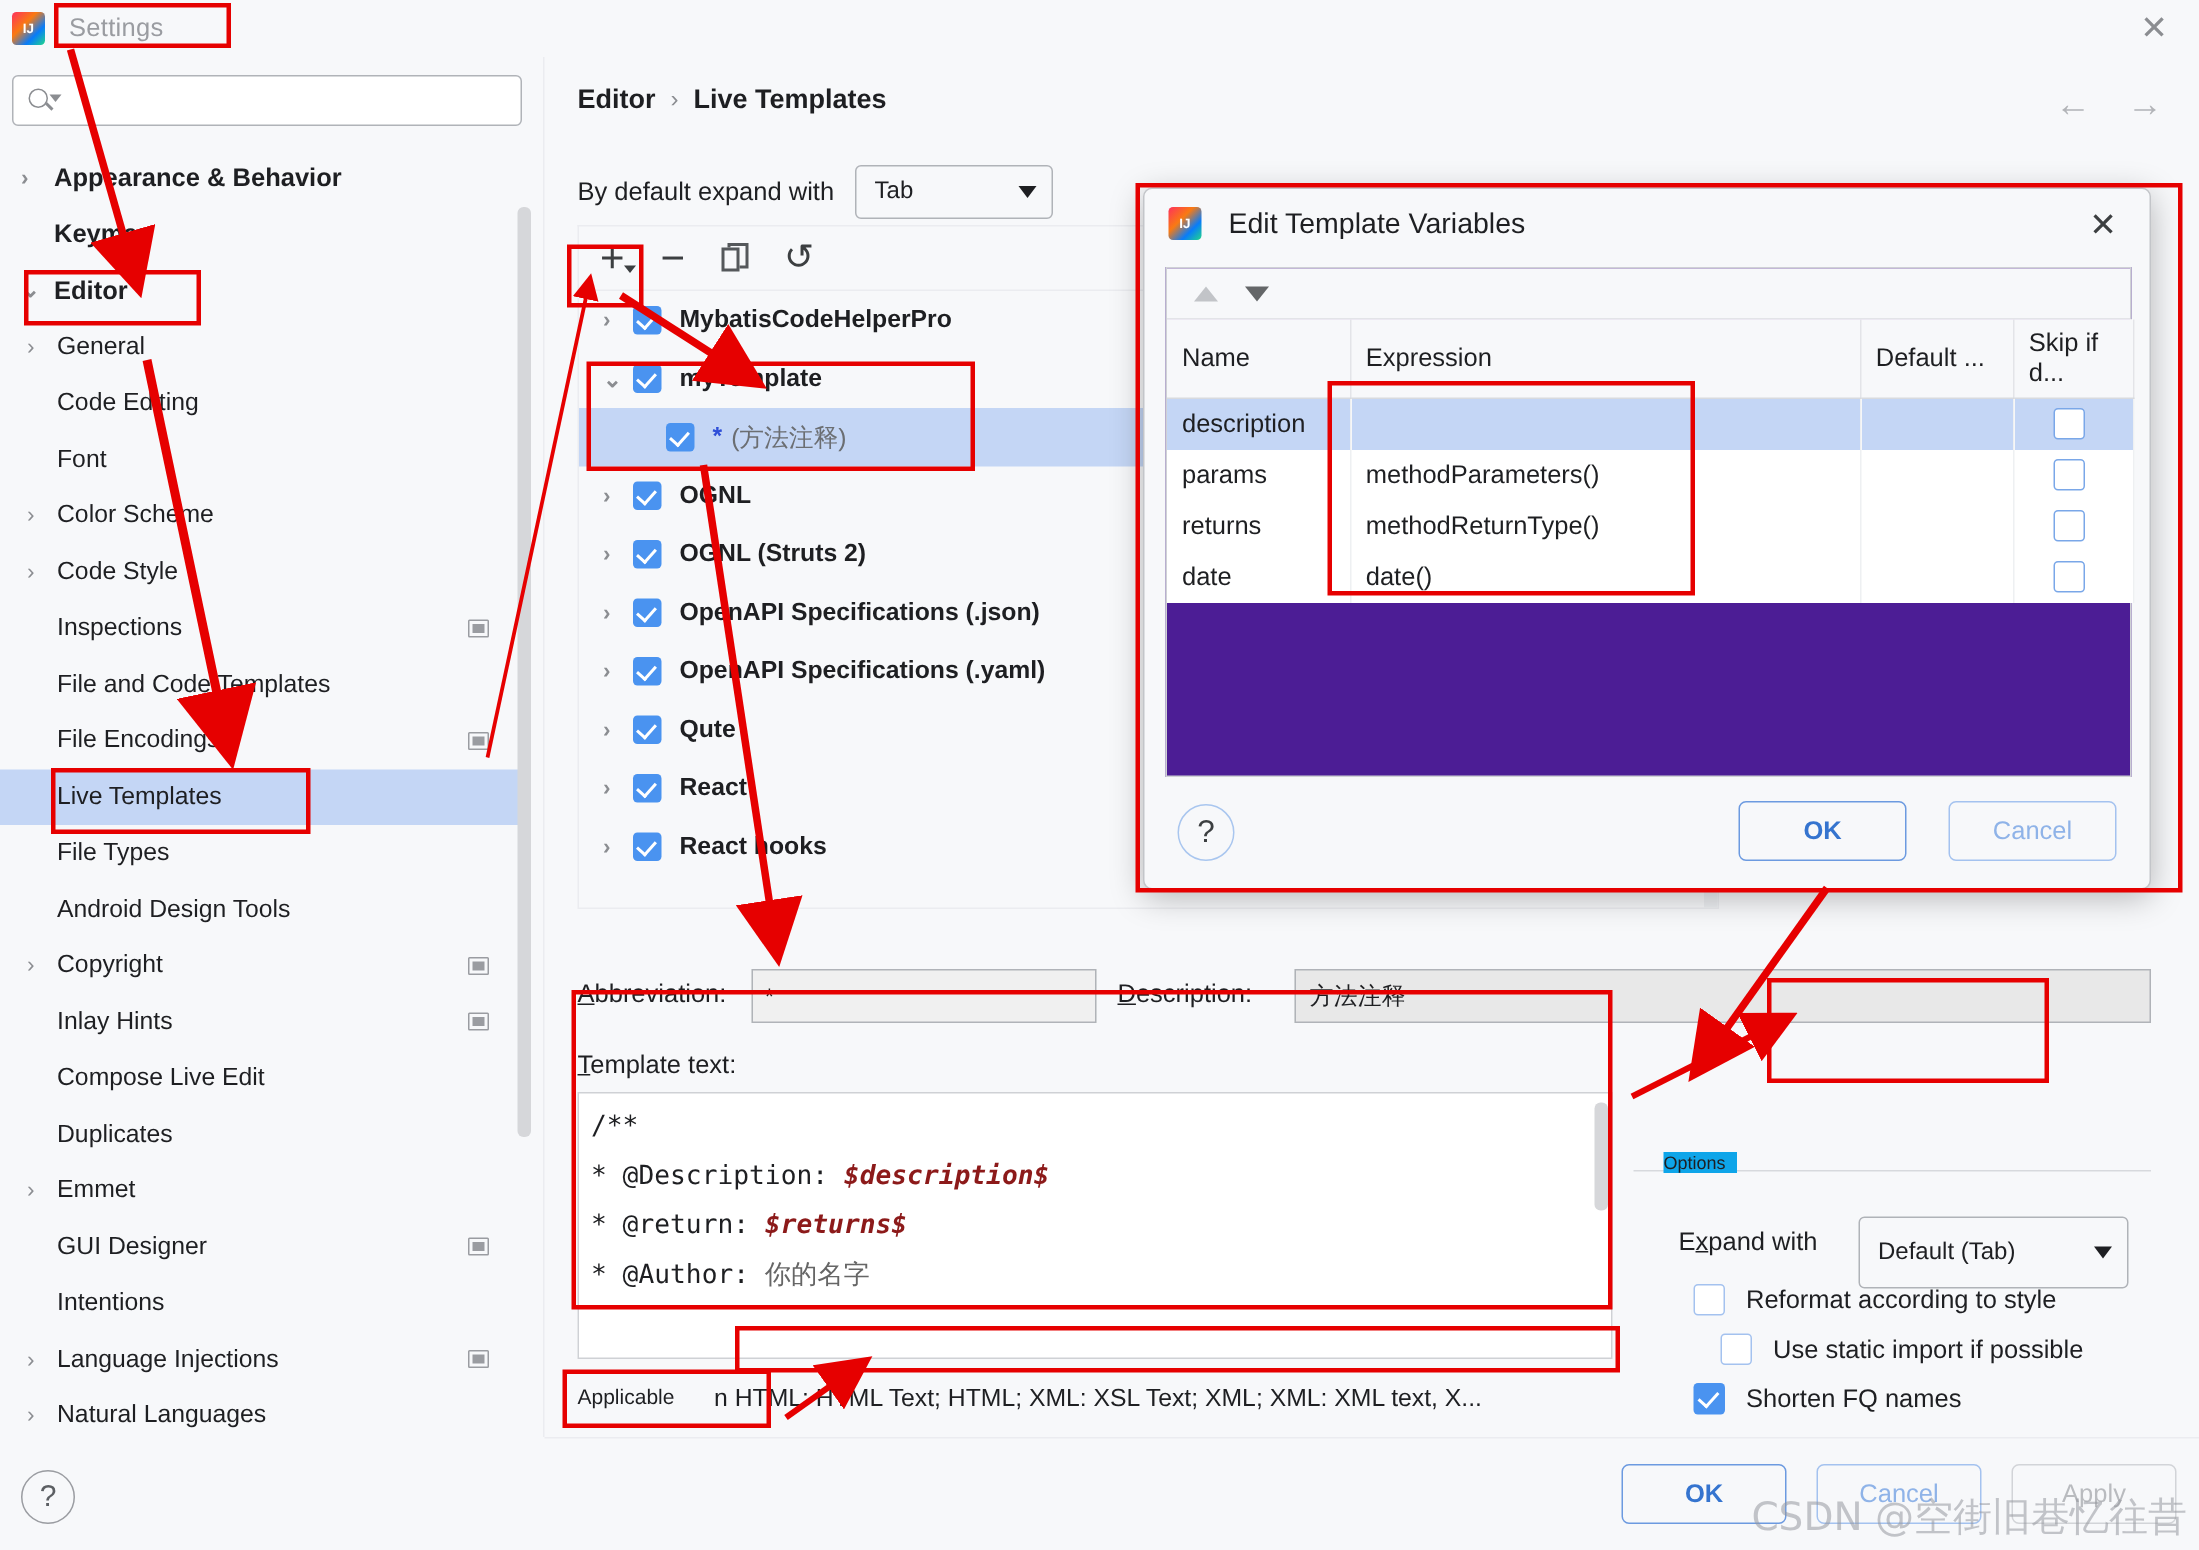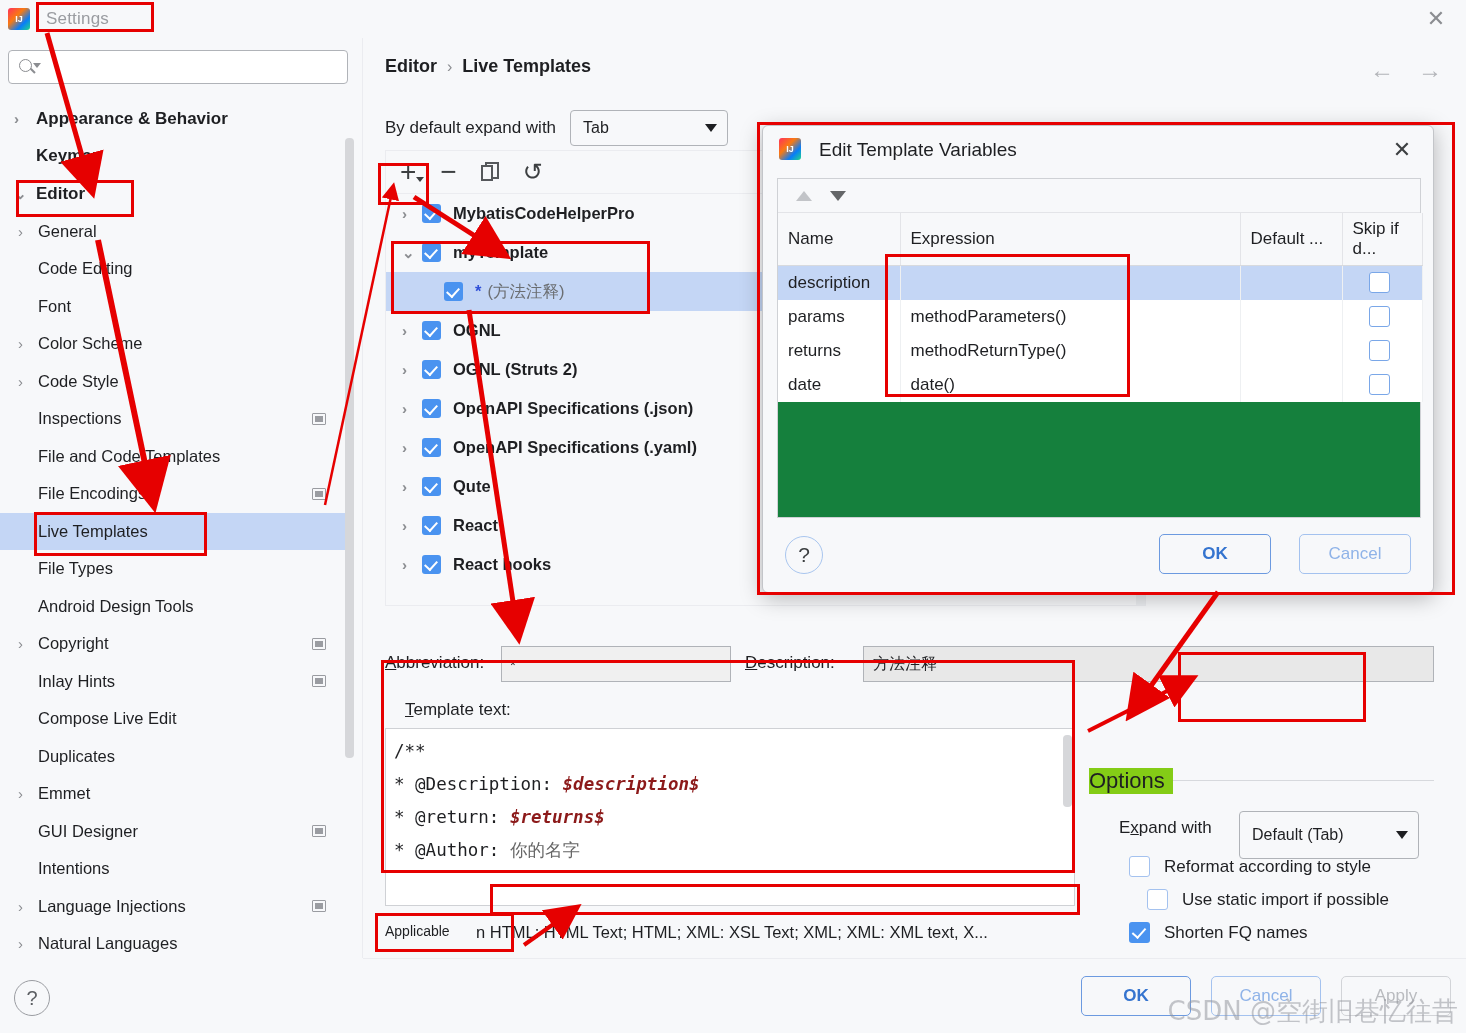--- a/index.html
+++ b/index.html
@@ -113,21 +113,21 @@
   .combo {
     border: 1px solid #b0b3b8; border-radius: 4px; background: #f7f8fa;
     height: 36px; display: flex; align-items: center; padding: 0 10px 0 12px;
     font-size: 16px; cursor: pointer; justify-content: space-between;
   }
   .combo .arrow {
     margin-left: 18px;
     border-left: 6px solid transparent; border-right: 6px solid transparent;
     border-top: 8px solid #1e1f22;
   }
-  #expand-combo { width: 158px; }
+  #expand-combo { width: 132px; }
 
   
   #list-toolbar {
     position: absolute; left: 22px; top: 112px; width: 761px; height: 43px;
     background: #f7f8fa; border: 1px solid #ebecf0; border-bottom: none;
     display: flex; align-items: center; padding-left: 14px; gap: 24px;
   }
   .tb-icon { cursor: pointer; position: relative; color: #3c3f41; }
   #tb-add { font-size: 28px; line-height: 0.6; font-weight: 300; }
   #tb-add .mini-caret {
@@ -175,21 +175,21 @@
     display: flex; align-items: center; padding-left: 8px; color: #1e1f22;
   }
   #desc-label { position: absolute; left: 382px; top: 615px; font-size: 17px; }
   #desc-field {
     position: absolute; left: 500px; top: 608px; width: 571px; height: 36px;
     border: 1px solid #b0b3b8; background: #e8e8e8; font-size: 16px;
     display: flex; align-items: center; padding-left: 9px;
   }
 
   
-  #tpl-text-label { position: absolute; left: 22px; top: 662px; font-size: 17px; margin-left: 20px; }
+  #tpl-text-label { position: absolute; left: 22px; top: 662px; font-size: 17px; }
   #tpl-text-label u { text-decoration: underline; }
   #tpl-text-area {
     position: absolute; left: 22px; top: 690px; width: 690px; height: 178px;
     background: #fff; border: 1px solid #cfd1d5;
     font-family: "DejaVu Sans Mono", monospace; font-size: 17.5px;
     padding: 6px 0 0 8px; overflow: hidden; line-height: 33px;
   }
   #tpl-text-area .var { color: #8c1a1a; font-weight: bold; font-style: italic; }
   #tpl-text-area .cjk { font-family: "DejaVu Sans", sans-serif; color: #666; }
   #tpl-text-area .line6 { opacity: .45; }
@@ -213,21 +213,21 @@
   }
 
   
   #edit-vars-btn {
     position: absolute; left: 728px; top: 666px; width: 340px; height: 40px;
     border: 1px solid #a4c2ef; border-radius: 5px; background: #f7f8fa;
     display: flex; align-items: center; justify-content: center;
     color: #6c9ae0; font-size: 17px; cursor: pointer;
   }
   #options-title {
-    position: absolute; left: 726px; top: 730px; font-size: 22px; background: #84cc16;
+    position: absolute; left: 746px; top: 730px; font-size: 12px; background: #0ea5e9;
     padding-right: 8px; z-index: 2;
   }
   #options-rule {
     position: absolute; left: 726px; top: 742px; width: 345px; height: 1px; background: #d7d9dd;
   }
   #expandwith-label { position: absolute; left: 756px; top: 780px; font-size: 17px; }
   #expandwith-label u { text-decoration: underline; }
   #expandwith-combo {
     position: absolute; left: 876px; top: 773px; width: 180px; height: 48px;
   }
@@ -277,21 +277,21 @@
   #dlg-title-bar { position: absolute; left: 0; top: 0; width: 100%; height: 48px; display: flex; align-items: center; text-align: center; }
   #dlg-title { margin-left: 56px; font-size: 19px; color: #1e1f22; }
   #dlg-close {
     position: absolute; right: 16px; top: 10px; width: 30px; height: 28px;
     display: flex; align-items: center; justify-content: center;
     font-size: 22px; color: #3c3f41; cursor: pointer;
   }
   #dlg .ij-logo { position: absolute; left: 16px; top: 12px; margin: 0; }
   #dlg-table-wrap {
     position: absolute; left: 14px; top: 52px; width: 644px; height: 340px;
-    border: 1px solid #cfd1d5; background: #15803d;
+    border: 1px solid #cfd1d5; background: #4c1d95;
   }
   #dlg-sort-bar {
     height: 34px; border-bottom: 1px solid #e3e4e8; background: #f7f8fa;
     display: flex; align-items: center; gap: 18px; padding-left: 18px;
   }
   .tri-up { border-left: 8px solid transparent; border-right: 8px solid transparent; border-bottom: 10px solid #c2c4c8; cursor: pointer; }
   .tri-dn { border-left: 8px solid transparent; border-right: 8px solid transparent; border-top: 10px solid #646668; cursor: pointer; }
   #dlg-table { width: 100%; border-collapse: collapse; table-layout: fixed; font-size: 17px; background: #fff; }
   #dlg-table th {
     font-weight: normal; text-align: left; padding: 6px 0 6px 10px; height: 36px;

